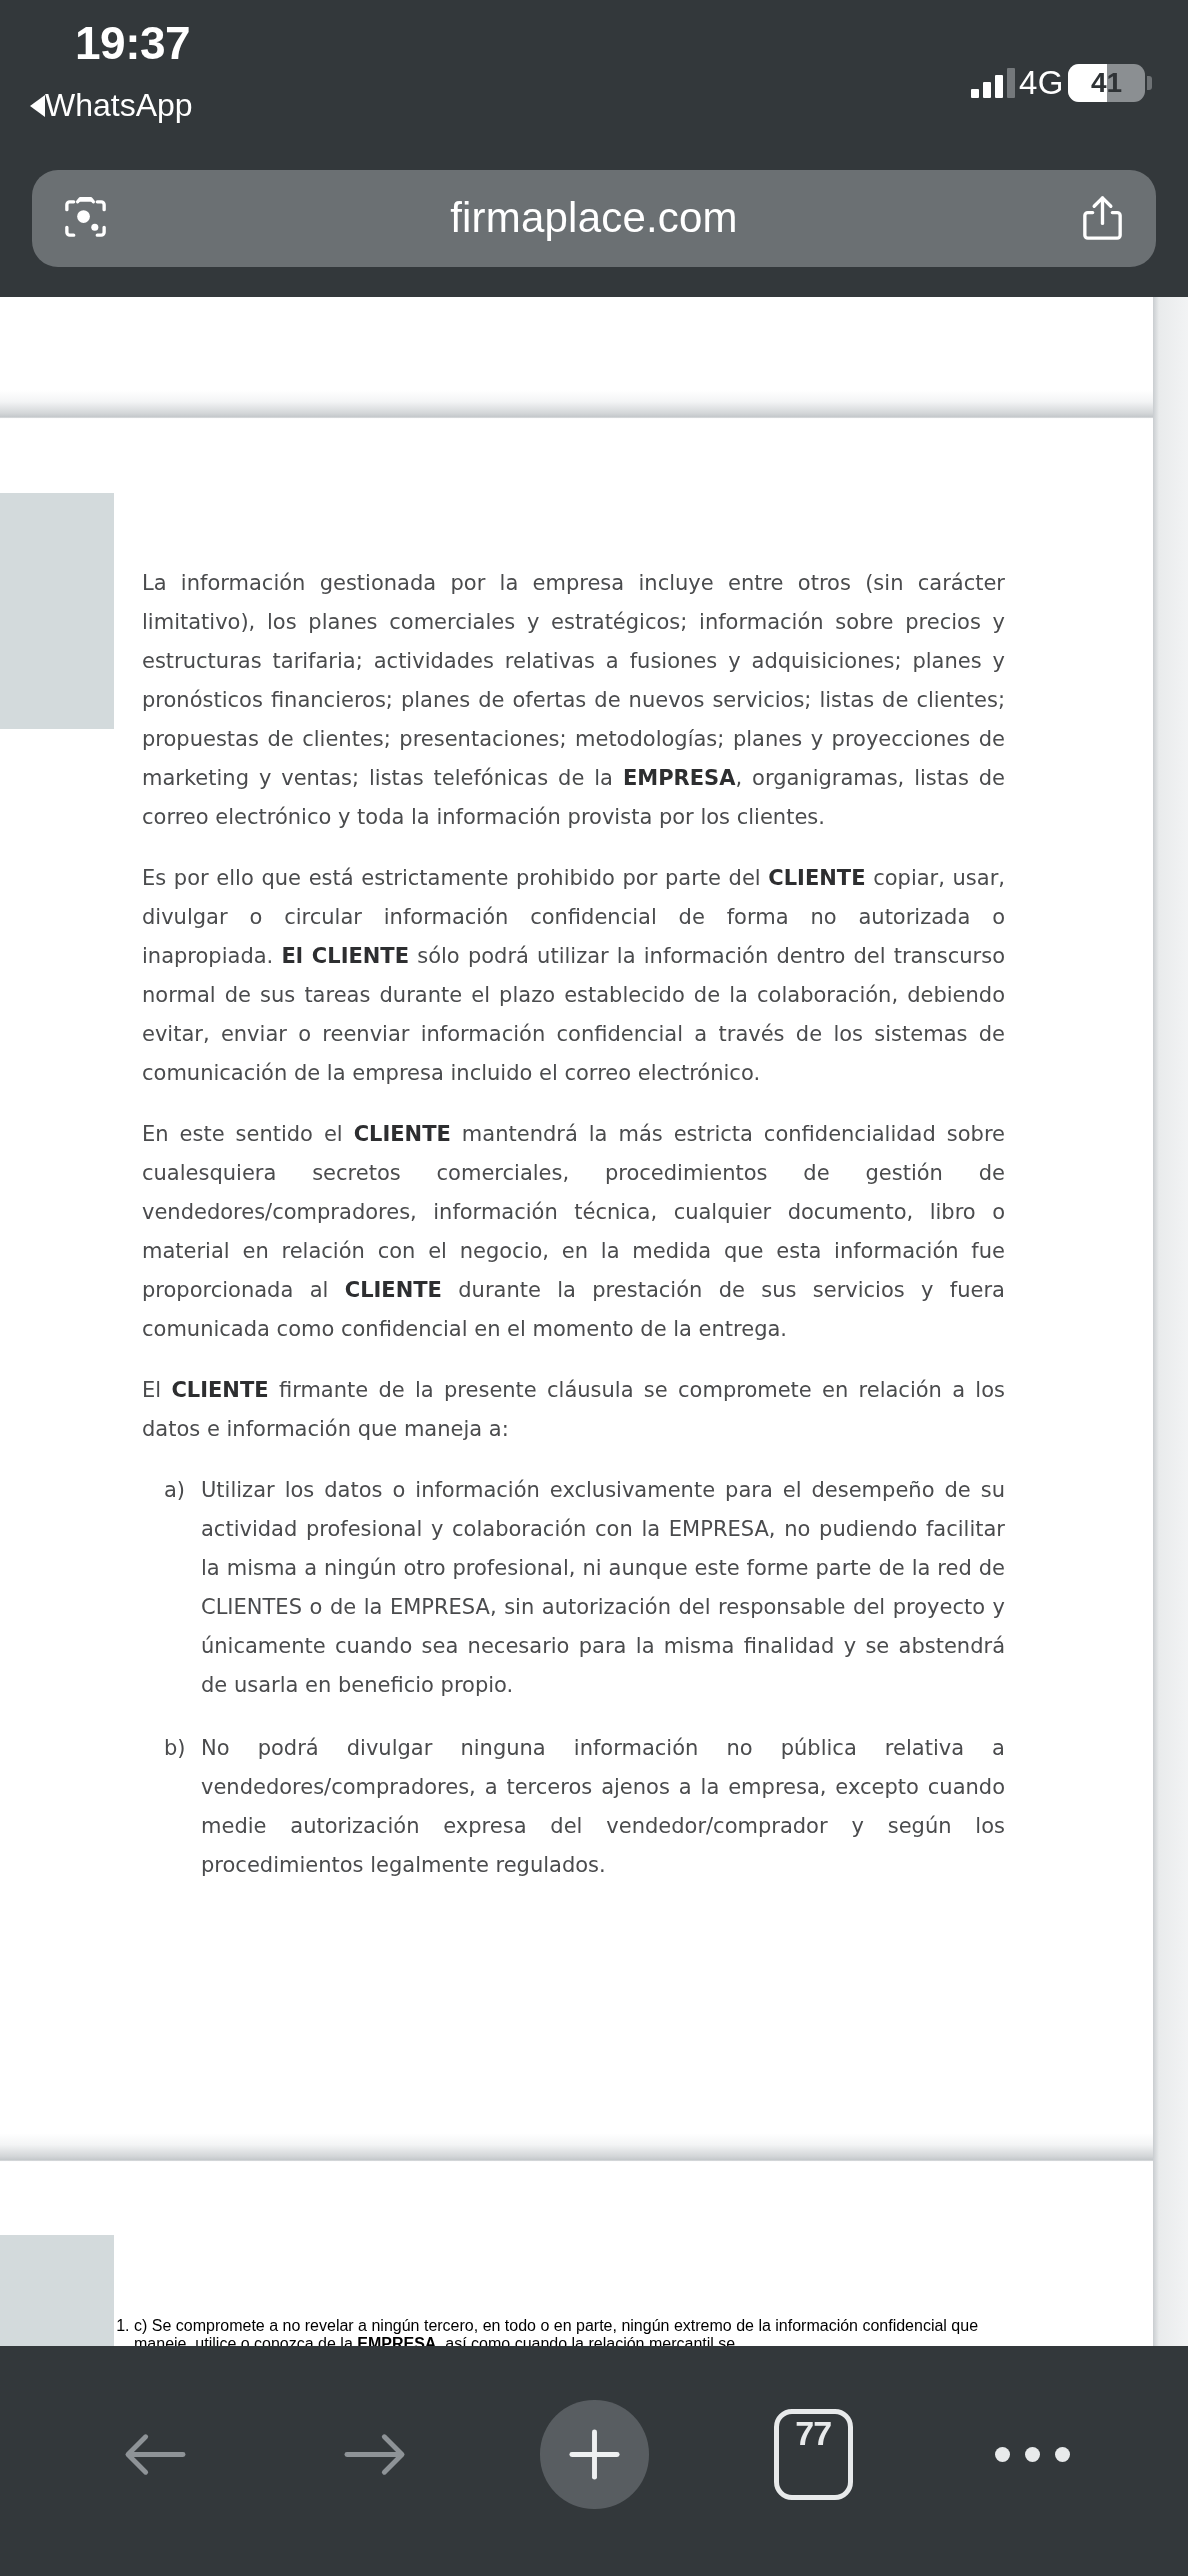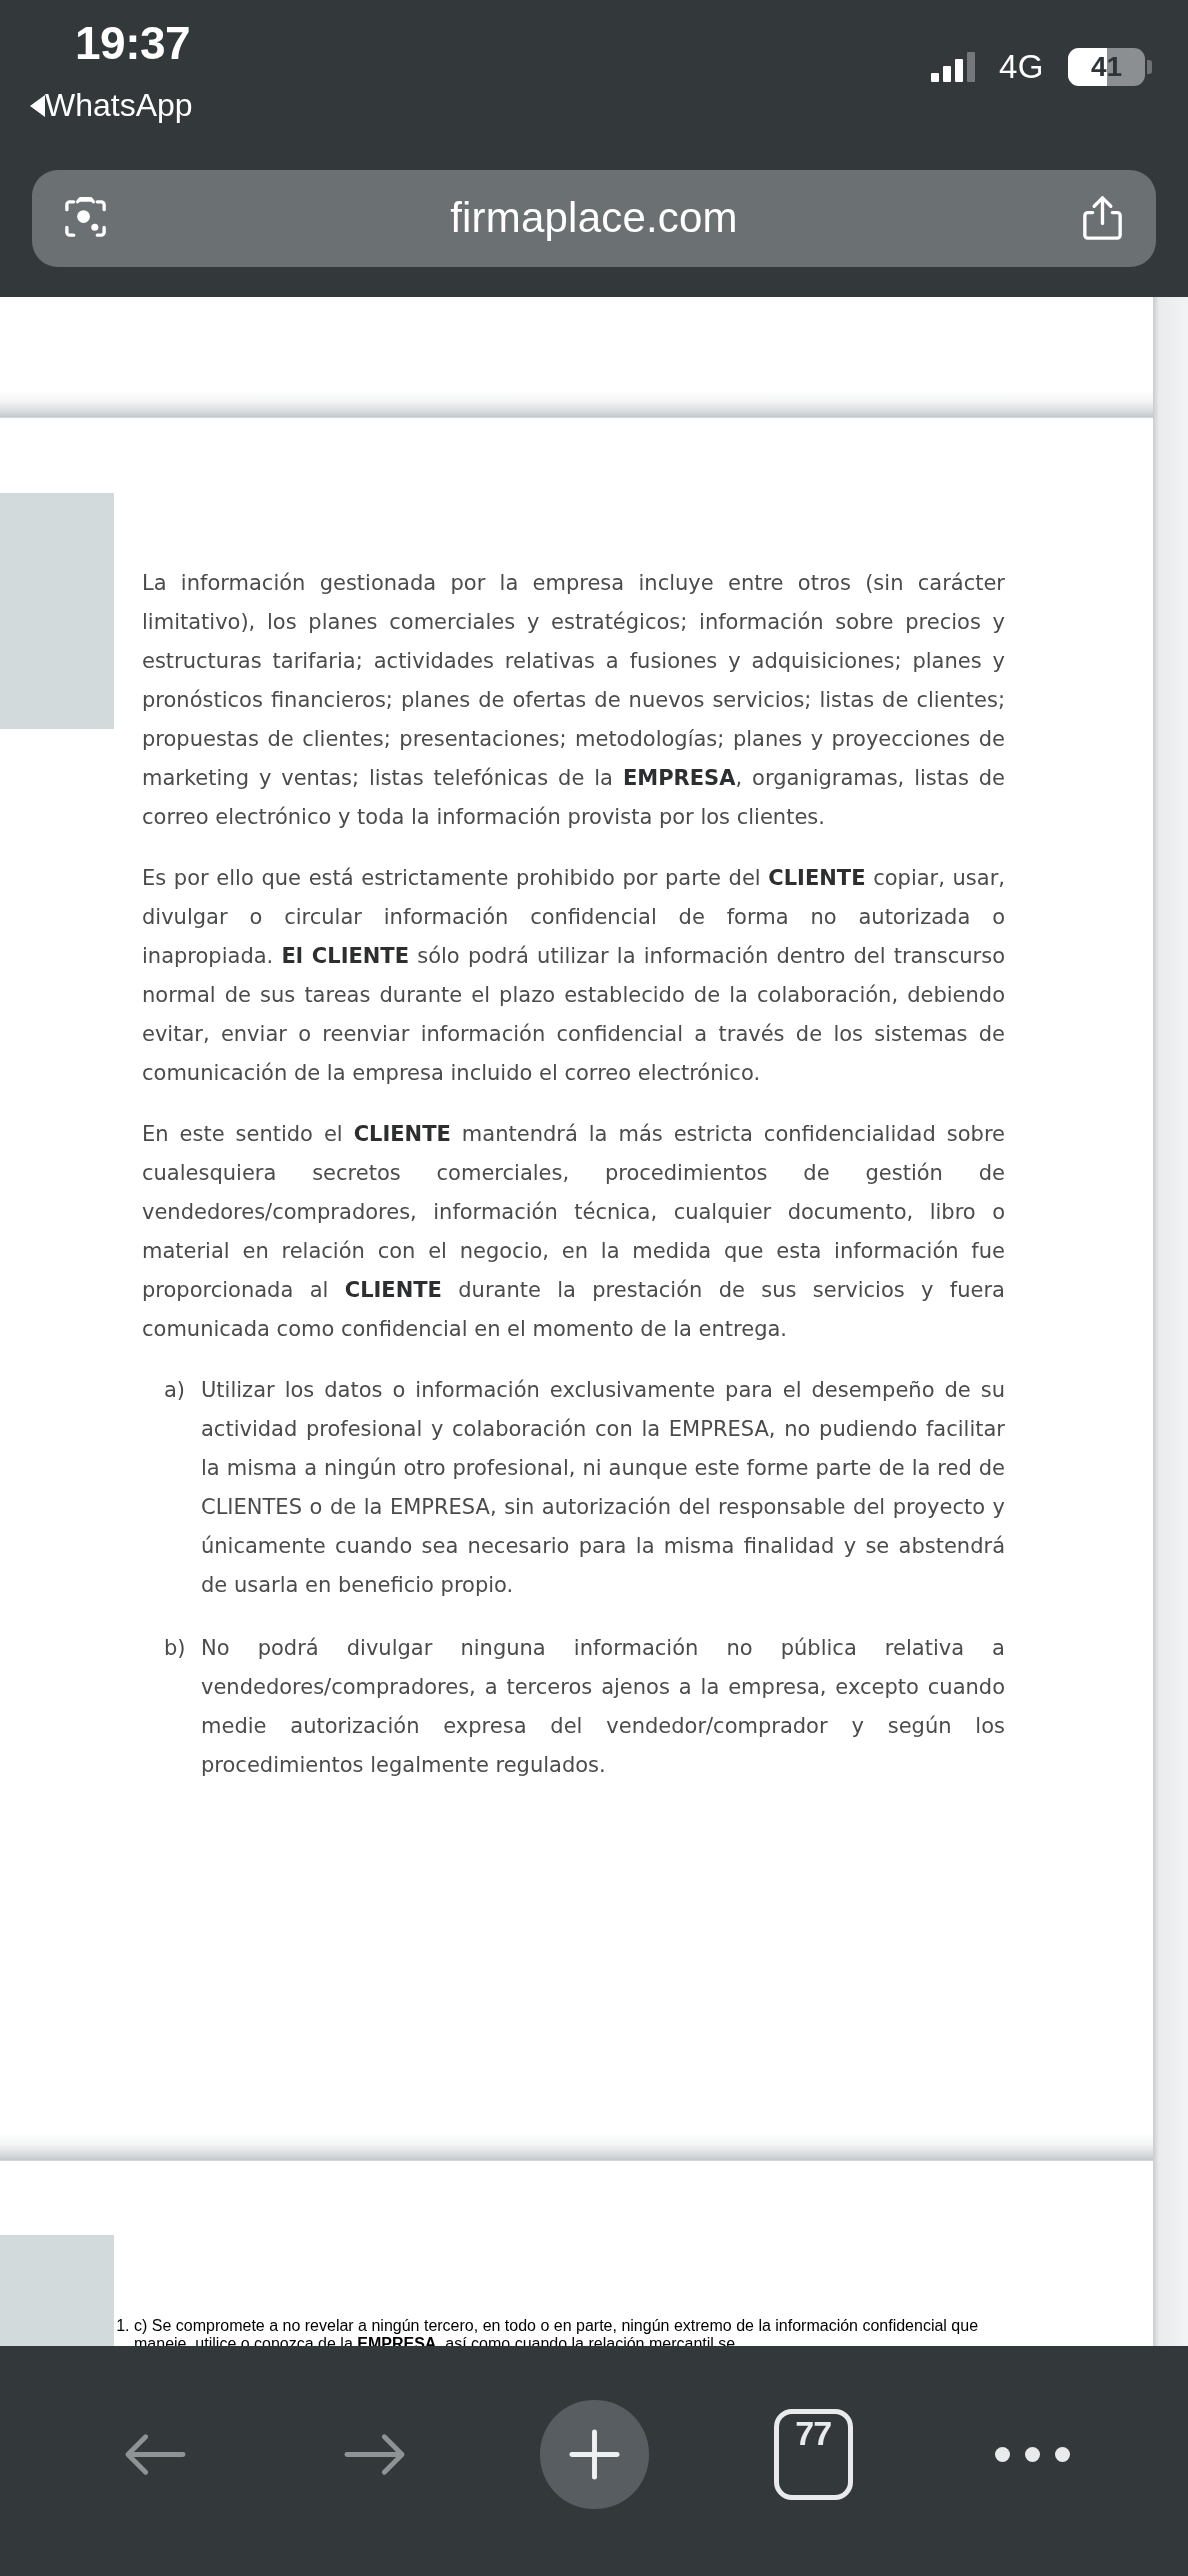--- a/index.html
+++ b/index.html
@@ -34,22 +34,22 @@
     color:#ffffff; font-size:32px; font-weight:400;
   }
   .status-back .tri {
     width:0;height:0;
     border-top:11px solid transparent;
     border-bottom:11px solid transparent;
     border-right:15px solid #ffffff;
     display:inline-block;
   }
   .status-right {
-    position:absolute; right:36px; top:48px;
-    display:flex; align-items:center; gap:24px;
+    position:absolute; right:36px; top:64px;
+    display:flex; align-items:center; gap:4px;
   }
   .bars { display:flex; align-items:flex-end; gap:4px; height:30px; }
   .bars i { display:block; width:8px; background:#ffffff; border-radius:1px; }
   .bars i:nth-child(1){ height:9px; }
   .bars i:nth-child(2){ height:16px; }
   .bars i:nth-child(3){ height:23px; }
   .bars i:nth-child(4){ height:30px; background:#74787b; }
   .net-label { color:#ffffff; font-size:33px; font-weight:500; letter-spacing:0.5px; }
   .battery {
     position:relative; width:77px; height:38px;
@@ -268,20 +268,21 @@
     <div class="page-break first"></div>
     <div class="page-break second"></div>
 
     <div class="gray-block one"></div>
     <div class="gray-block two"></div>
 
     <div class="doc">
       <p>La información gestionada por la empresa incluye entre otros (sin carácter limitativo), los planes comerciales y estratégicos; información sobre precios y estructuras tarifaria; actividades relativas a fusiones y adquisiciones; planes y pronósticos financieros; planes de ofertas de nuevos servicios; listas de clientes; propuestas de clientes; presentaciones; metodologías; planes y proyecciones de marketing y ventas; listas telefónicas de la <b>EMPRESA</b>, organigramas, listas de correo electrónico y toda la información provista por los clientes.</p>
       <p>Es por ello que está estrictamente prohibido por parte del <b>CLIENTE</b> copiar, usar, divulgar o circular información confidencial de forma no autorizada o inapropiada. <b>El CLIENTE</b> sólo podrá utilizar la información dentro del transcurso normal de sus tareas durante el plazo establecido de la colaboración, debiendo evitar, enviar o reenviar información confidencial a través de los sistemas de comunicación de la empresa incluido el correo electrónico.</p>
       <p>En este sentido el <b>CLIENTE</b> mantendrá la más estricta confidencialidad sobre cualesquiera secretos comerciales, procedimientos de gestión de vendedores/compradores, información técnica, cualquier documento, libro o material en relación con el negocio, en la medida que esta información fue proporcionada al <b>CLIENTE</b> durante la prestación de sus servicios y fuera comunicada como confidencial en el momento de la entrega.</p>
+      <p>El <b>CLIENTE</b> firmante de la presente cláusula se compromete en relación a los datos e información que maneja a:</p>
 
       <ol class="alpha">
         <li>
           <span class="mk">a)</span>
           <span>Utilizar los datos o información exclusivamente para el desempeño de su actividad profesional y colaboración con la EMPRESA, no pudiendo facilitar la misma a ningún otro profesional, ni aunque este forme parte de la red de CLIENTES o de la EMPRESA, sin autorización del responsable del proyecto y únicamente cuando sea necesario para la misma finalidad y se abstendrá de usarla en beneficio propio.</span>
         </li>
         <li>
           <span class="mk">b)</span>
           <span>No podrá divulgar ninguna información no pública relativa a vendedores/compradores, a terceros ajenos a la empresa, excepto cuando medie autorización expresa del vendedor/comprador y según los procedimientos legalmente regulados.</span>
         </li>

